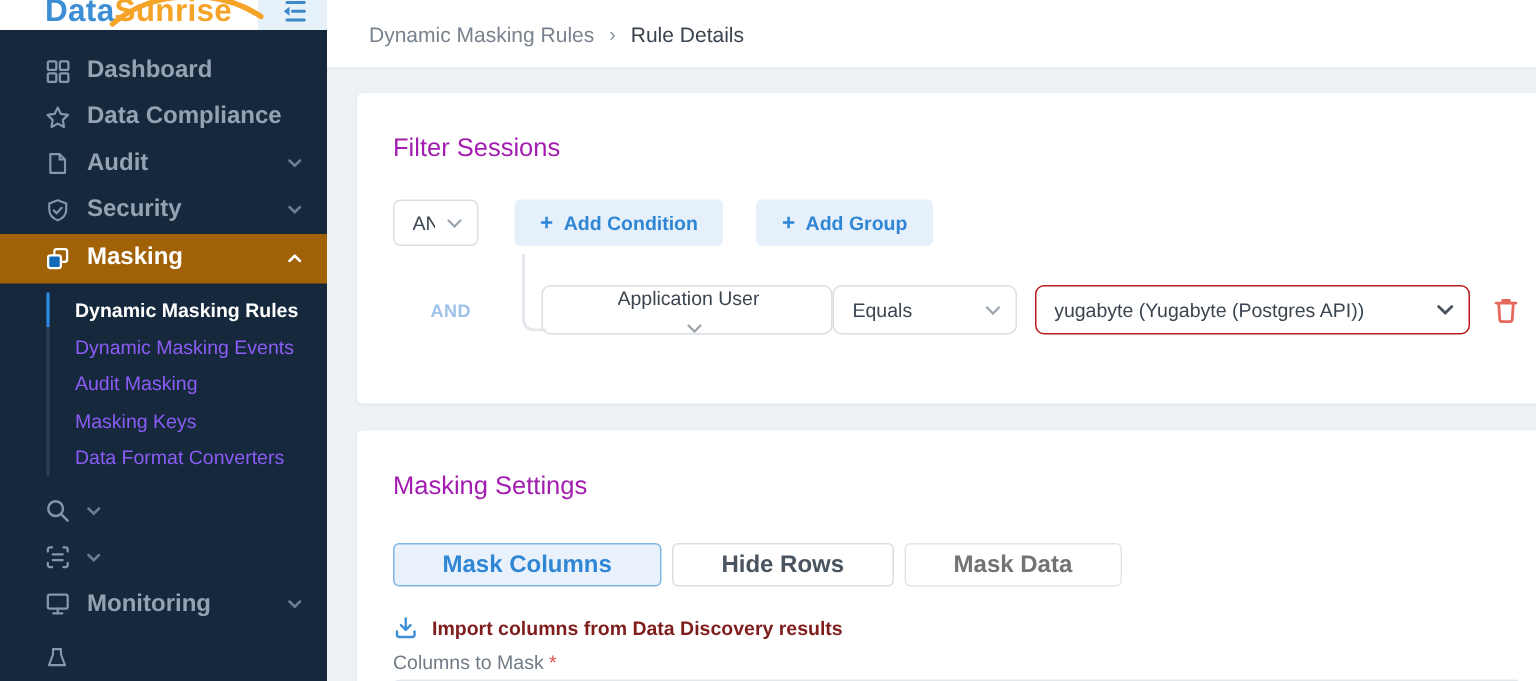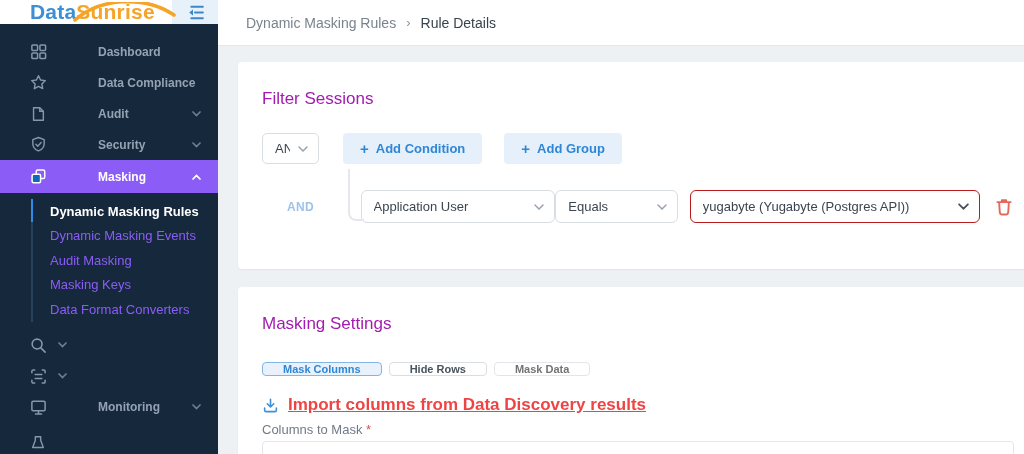--- a/index.html
+++ b/index.html
@@ -1,36 +1,36 @@
 <!DOCTYPE html>
 <html><head>
 <meta charset="utf-8">
 <style>
   * { margin:0; padding:0; box-sizing:border-box; }
   body { font-family:"Liberation Sans", sans-serif; background:#fff; }
   .app { position:relative; width:1024px; height:454px; overflow:hidden; background:#EDF1F4; display:flex; }
 
   
-  .sidebar { width:218px; flex:0 0 218px; height:100%; display:flex; flex-direction:column; background:#16293C; }
+  .sidebar { width:218px; flex:0 0 218px; height:100%; display:flex; flex-direction:column; background:#16293C;justify-content:flex-end; }
   .sidebar-header { height:46px; background:#fff; display:flex; align-items:stretch; }
   .logo { position:relative; flex:1; display:flex; align-items:center; padding-left:30px; cursor:pointer; }
   .logo-text { font-size:21px; font-weight:700; letter-spacing:.2px; position:relative; z-index:1; }
   .logo-blue { color:#3E8ED6; }
   .logo-orange { color:#F5A428; }
   .logo-arc { position:absolute; left:72px; top:2px; z-index:2; }
   .collapse-btn { width:46px; flex:0 0 46px; background:#E7F1FA; display:flex; align-items:center; justify-content:center; cursor:pointer; }
 
   .nav { flex:1; padding-top:12px; position:relative; }
   .nav-item { height:31px; display:flex; align-items:center; padding:0 16px 0 29px; cursor:pointer; }
   .nav-icon { width:18px; height:18px; margin-right:11px; display:flex; align-items:center; justify-content:center; }
   .nav-icon svg { stroke:#8598AA; }
-  .nav-label { font-size:12px; font-weight:600; color:#94A2B3; flex:1; white-space:nowrap;margin-left:40px; }
+  .nav-label { font-size:16px; font-weight:600; color:#94A2B3; flex:1; white-space:nowrap; }
   .nav-chevron { width:10px; display:flex; }
   .nav-chevron svg { stroke:#6B7D8F; }
-  .nav-item.active { height:33px; background:#8b5cf6; }
+  .nav-item.active { height:33px; background:#a16207; }
   .nav-item.active .nav-label { color:#fff; font-weight:700; }
   .nav-item.active .nav-icon svg, .nav-item.active .nav-chevron svg { stroke:#fff; }
 
   .submenu { position:relative; padding:6px 0 8px 0; }
   .submenu::before { content:""; position:absolute; left:31px; top:8px; bottom:8px; width:2px; background:#27425C; }
   .rail-active { position:absolute; left:31px; top:6px; height:23px; width:2px; background:#2F8BE8; z-index:1; }
   .subitem { height:24.5px; display:flex; align-items:center; padding-left:50px; cursor:pointer; font-size:13px; color:#8b5cf6; white-space:nowrap; }
   .subitem.active { color:#fff; font-weight:700; }
 
   
@@ -54,32 +54,32 @@
   .and-select { width:57px; border-radius:5px; }
   .btn-light { border:none; background:#E6F0FB; color:#2F86D4; font-family:inherit; font-size:13px; font-weight:700; height:31px; border-radius:4px; padding:0 17px; display:flex; align-items:center; gap:7px; cursor:pointer; }
   .btn-light .plus { font-size:15px; font-weight:700; line-height:1; }
   .btn-add-condition { margin-left:24px; }
   .btn-add-group { margin-left:22px; }
 
   .cond-row { position:relative; margin-top:26px; margin-left:25px; display:flex; align-items:center; height:33px; }
   .connector { position:absolute; left:61px; top:-21px; height:52px; width:16px; border-left:2px solid #E4E8EC; border-bottom:2px solid #E4E8EC; border-bottom-left-radius:8px; }
   .and-label { width:40px; font-size:12px; font-weight:700; color:#9FC3E8; letter-spacing:.3px; }
   .cond-row .select { height:33px; }
-  .field-select { width:201px; margin-left:35px; }
+  .field-select { width:201px; margin-left:35px;flex-direction:column; }
   .op-select { width:126px; }
   .value-select { width:300px; margin-left:12px; border:1px solid #b91c1c; }
   .trash-btn { margin-left:14px; background:none; border:none; cursor:pointer; display:flex; padding:0; }
 
   .seg-row { margin-top:27px; display:flex; gap:7px; }
-  .seg { height:14px; padding:0 20px; font-family:inherit; font-size:11px; font-weight:700; border-radius:4px; background:#fff; border:1px solid #D9DEE3; color:#4A545E; cursor:pointer; }
+  .seg { height:29px; padding:0 32px; font-family:inherit; font-size:16px; font-weight:700; border-radius:4px; background:#fff; border:1px solid #D9DEE3; color:#4A545E; cursor:pointer; }
   .seg.active { background:#E9F2FC; border-color:#82B4E4; color:#2F86D4; }
   .seg.disabled { border-color:#E2E6EA; color:#737373; cursor:default; }
 
   .import-row { margin-top:19px; display:flex; align-items:center; gap:9px; cursor:pointer; }
-  .import-label { font-size:17px; font-weight:700; color:#ef4444;text-decoration:underline; }
+  .import-label { font-size:13px; font-weight:700; color:#7f1d1d; }
   .field-label { margin-top:7px; font-size:13px; color:#707B86; }
   .req { color:#D9534F; }
   .big-input { margin-top:4px; height:60px; border:1px solid #E3E7EB; border-radius:4px 4px 0 0; background:#fff; }
 </style>
 </head>
 <body>
 
 <div class="app">
 
   <aside class="sidebar">

